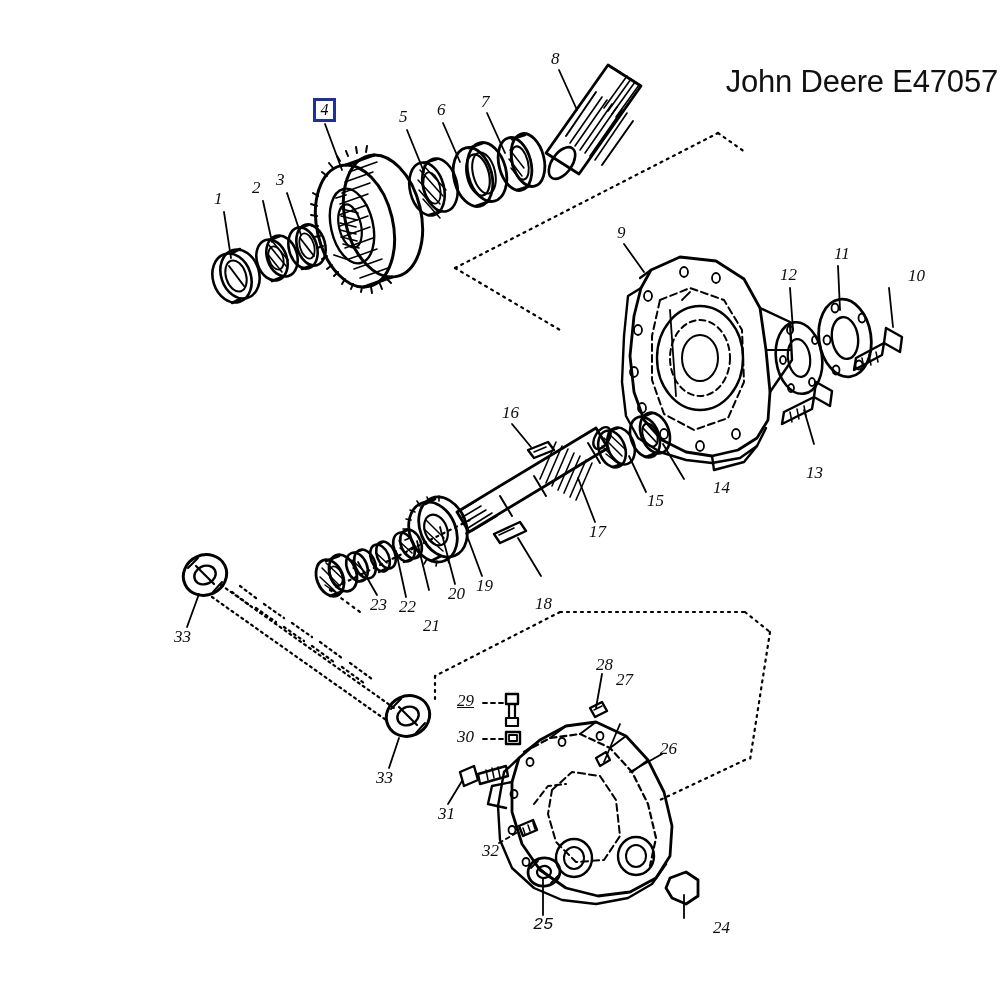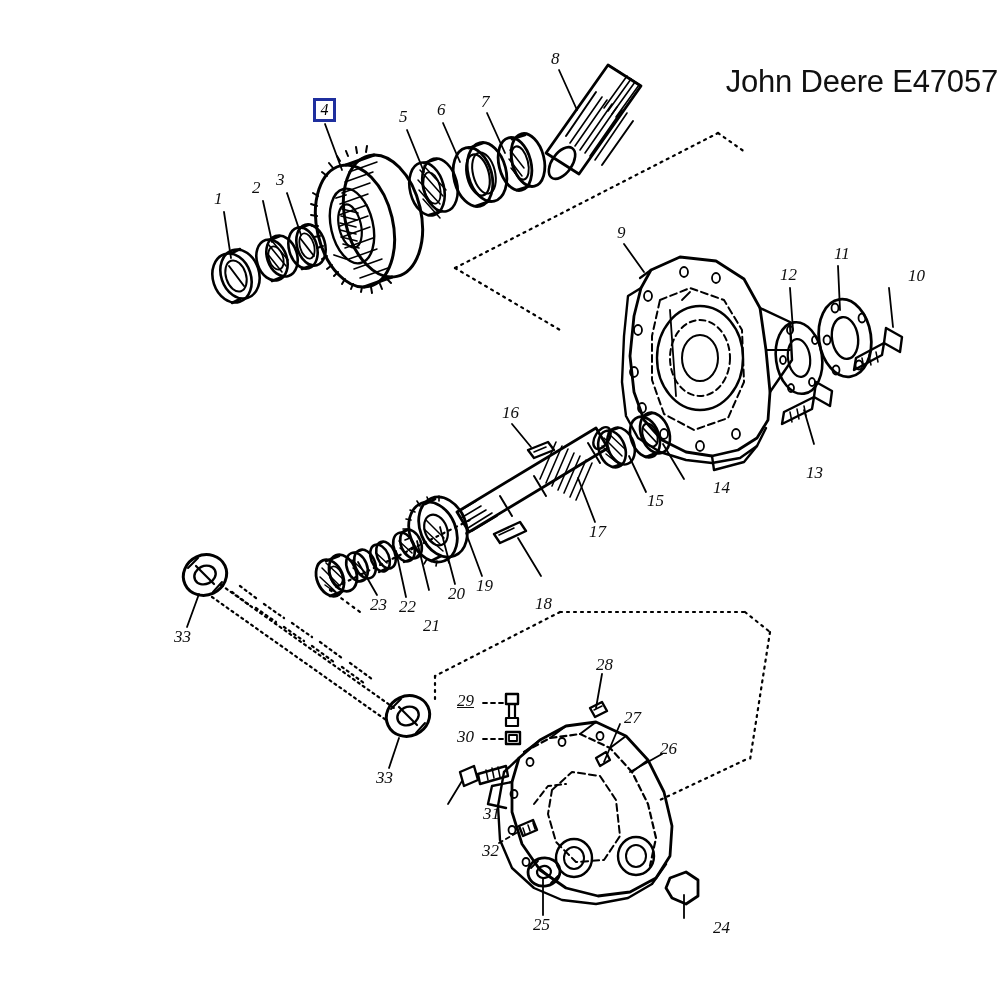--- a/index.html
+++ b/index.html
@@ -567,24 +567,24 @@
   <div class="callout" style="left:647px; top:492px;">15</div>
   <div class="callout" style="left:502px; top:404px;">16</div>
   <div class="callout" style="left:589px; top:523px;">17</div>
   <div class="callout" style="left:535px; top:595px;">18</div>
   <div class="callout" style="left:476px; top:577px;">19</div>
   <div class="callout" style="left:448px; top:585px;">20</div>
   <div class="callout" style="left:423px; top:591px;margin-top:26px;">21</div>
   <div class="callout" style="left:399px; top:598px;">22</div>
   <div class="callout" style="left:370px; top:596px;">23</div>
   <div class="callout" style="left:713px; top:919px;text-align:right;">24</div>
-  <div class="callout" style="left:533px; top:916px;">25</div>
+  <div class="callout" style="left:533px; top:916px;font-family:Liberation Mono, monospace;">25</div>
   <div class="callout" style="left:660px; top:740px;">26</div>
-  <div class="callout" style="left:616px; top:709px;margin-left:8px;">27</div>
+  <div class="callout" style="left:616px; top:671px;">27</div>
   <div class="callout" style="left:596px; top:656px;">28</div>
   <div class="callout" style="left:457px; top:692px;text-decoration:underline;">29</div>
   <div class="callout" style="left:457px; top:728px;">30</div>
-  <div class="callout" style="left:438px; top:805px;margin-left:45px;">31</div>
+  <div class="callout" style="left:438px; top:805px;">31</div>
   <div class="callout" style="left:482px; top:842px;">32</div>
   <div class="callout" style="left:174px; top:628px;">33</div>
   <div class="callout" style="left:376px; top:769px;">33</div>
 
 </div>
 
 </body></html>

